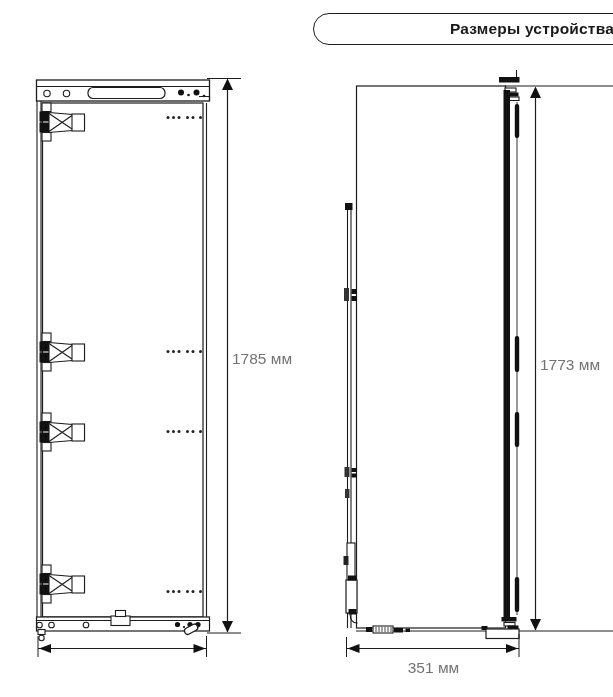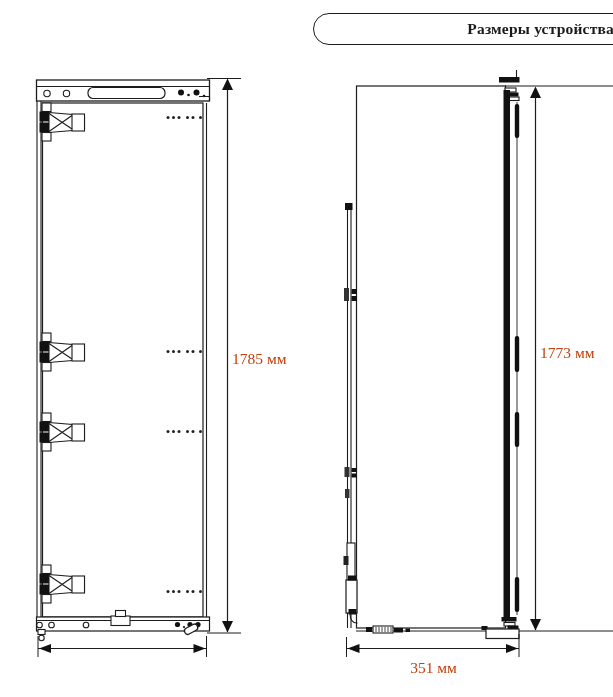--- a/index.html
+++ b/index.html
@@ -1,31 +1,31 @@
 <!DOCTYPE html>
 <html><head>
 <meta charset="utf-8">
 <style>
   html,body{margin:0;padding:0;background:#fff;}
   .canvas{
     position:relative;width:613px;height:697px;background:#ffffff;
-    font-family:Liberation Serif, serif;overflow:hidden;
+    font-family:Liberation Sans, sans-serif;overflow:hidden;
   }
   .header-pill{
     position:absolute;left:313px;top:13px;width:330px;height:32px;
     border:1.6px solid #1c1c1c;border-radius:18px;
     display:flex;align-items:center;justify-content:flex-end;
     box-sizing:border-box;padding-right:28px;background:#fff;
   }
   .header-pill span{
     font-size:15.5px;font-weight:bold;color:#1a1a1a;letter-spacing:0.2px;
   }
   svg.drawing{position:absolute;left:0;top:0;}
   .dim-label{
-    position:absolute;font-size:15.5px;color:#c2410c;white-space:nowrap;
+    position:absolute;font-size:15.5px;color:#737373;white-space:nowrap;
   }
   .dim-label.centered{text-align:center;}
 </style>
 </head>
 <body>
 
 <div class="canvas">
 
   <div class="header-pill">
     <span>Размеры устройства</span>
@@ -187,18 +187,18 @@
       <line x1="346.5" y1="637" x2="346.5" y2="657" stroke-width="1"></line>
       <line x1="519" y1="634" x2="519" y2="657" stroke-width="1"></line>
       <line x1="346.5" y1="648.5" x2="519" y2="648.5" stroke-width="1.2"></line>
       <polygon points="347.5,648.5 359.5,644 359.5,653" fill="#111" stroke="none"></polygon>
       <polygon points="518,648.5 506,644 506,653" fill="#111" stroke="none"></polygon>
     </g>
   </svg>
 
   <div class="dim-label" style="left:232px;top:350px;">1785 мм</div>
 
-  <div class="dim-label" style="left:540px;top:344px;text-align:right;">1773 мм</div>
+  <div class="dim-label" style="left:540px;top:356px;text-align:right;">1773 мм</div>
 
 
   <div class="dim-label centered" style="left:365px;top:659px;width:137px;">351 мм</div>
 
 </div>
 
 </body></html>

